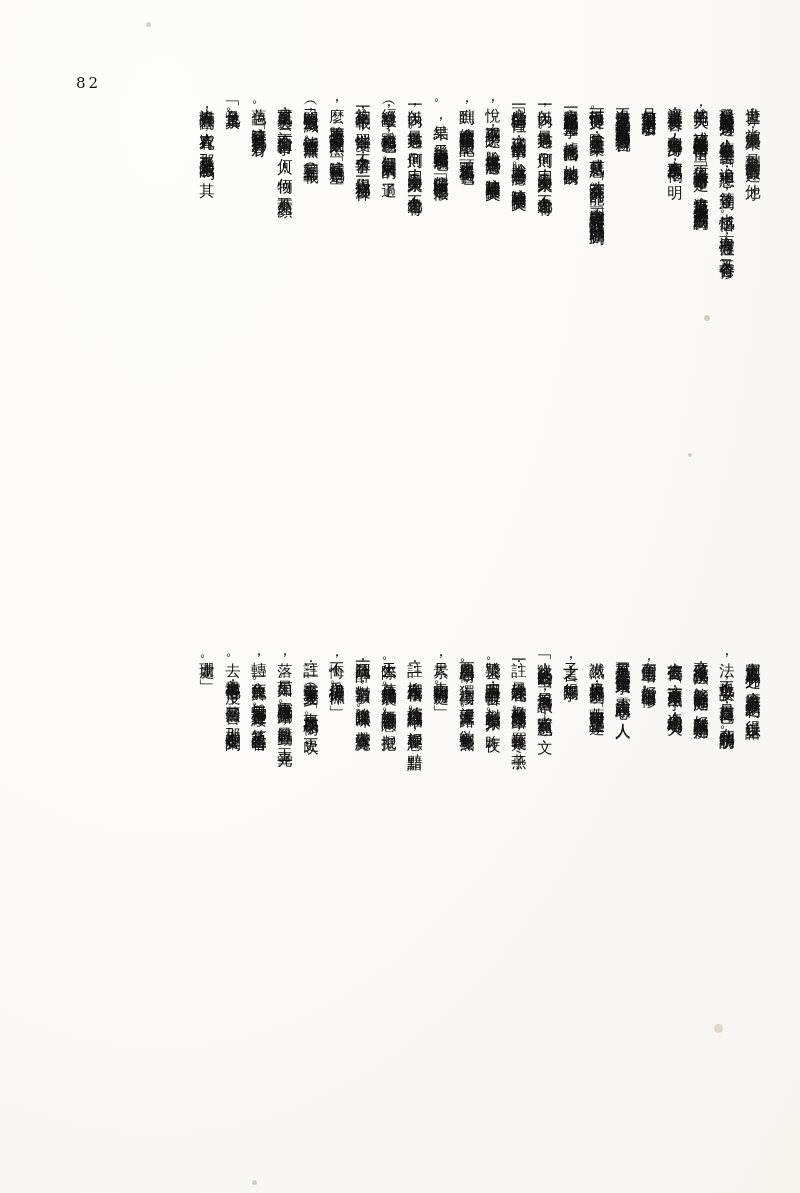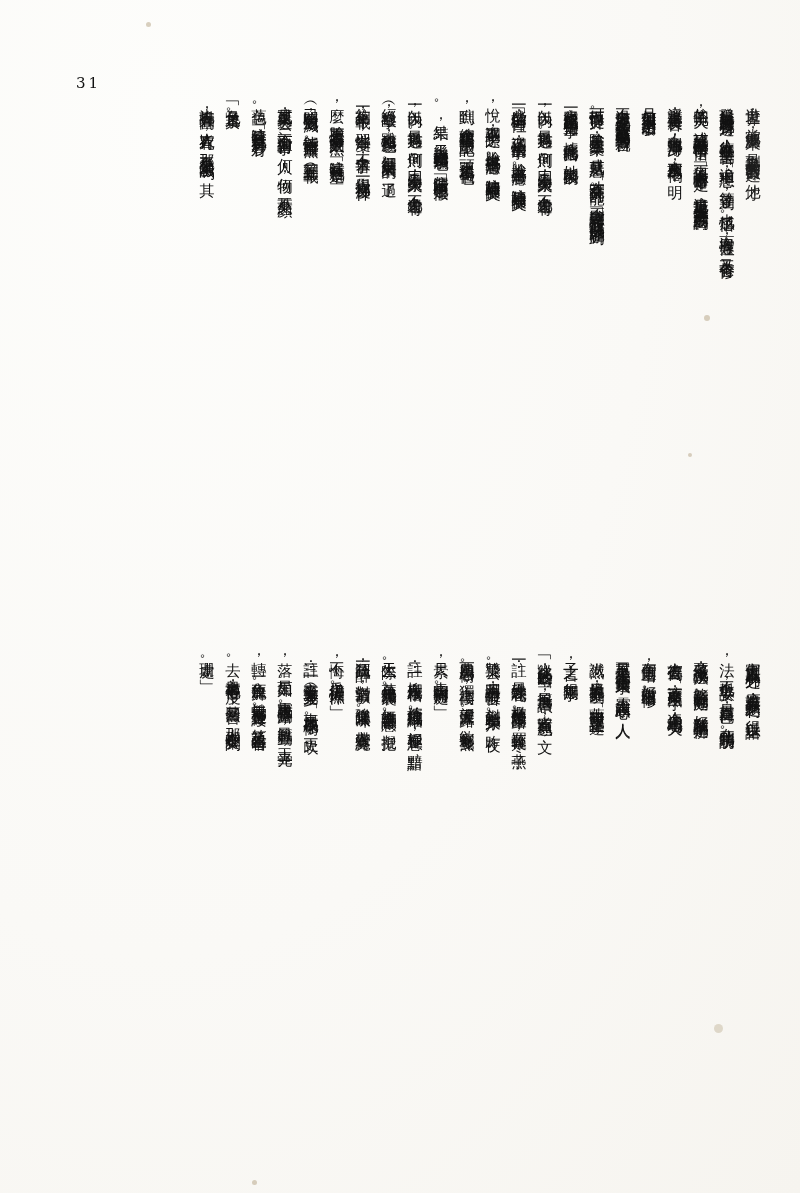--- a/index.html
+++ b/index.html
@@ -96,21 +96,21 @@
 
 <div class="page">
 
   <div class="speck" style="left:146px;top:22px;width:5px;height:5px;"></div>
   <div class="speck" style="left:704px;top:315px;width:6px;height:6px;"></div>
   <div class="speck" style="left:688px;top:453px;width:4px;height:4px;"></div>
   <div class="speck" style="left:714px;top:1024px;width:9px;height:9px;opacity:.4"></div>
   <div class="speck" style="left:252px;top:1180px;width:5px;height:5px;"></div>
 
   <div class="page-number">
-    <span>31</span>
+    <span>82</span>
   </div>
 
   <div class="vblock" id="upper-block">
       <div class="vcol">遊世界：當他疲憊歸來，見到妻兒子女的含笑歡迎，他才</div>
       <div class="vcol">發現最美的題材就在身邊。人往往歷盡千辛萬苦，追求「理想」，等達到了，也感悟了。而沒有靈性，又不肯苦修</div>
       <div class="vcol">的俗子凡夫，或許只好執着不悟而首不悟了，更何論「會心當下即是」？這也是東坡先生另一首更高妙的詩偈—</div>
       <div class="vcol">溪聲盡是廣長舌，山色無非清淨身，夜來八萬四千偈，明</div>
       <div class="vcol">月如何舉示人」之所由發了。</div>
       <div class="vcol">不過境界並非光憑一些前人掌故或是幾句詩偈名言就</div>
       <div class="vcol">可頓悟而提升。除非是天生異稟，或是夙慧，才有「躍升」的可能。否則總要「經過」或「修成」才能辦到。</div>

